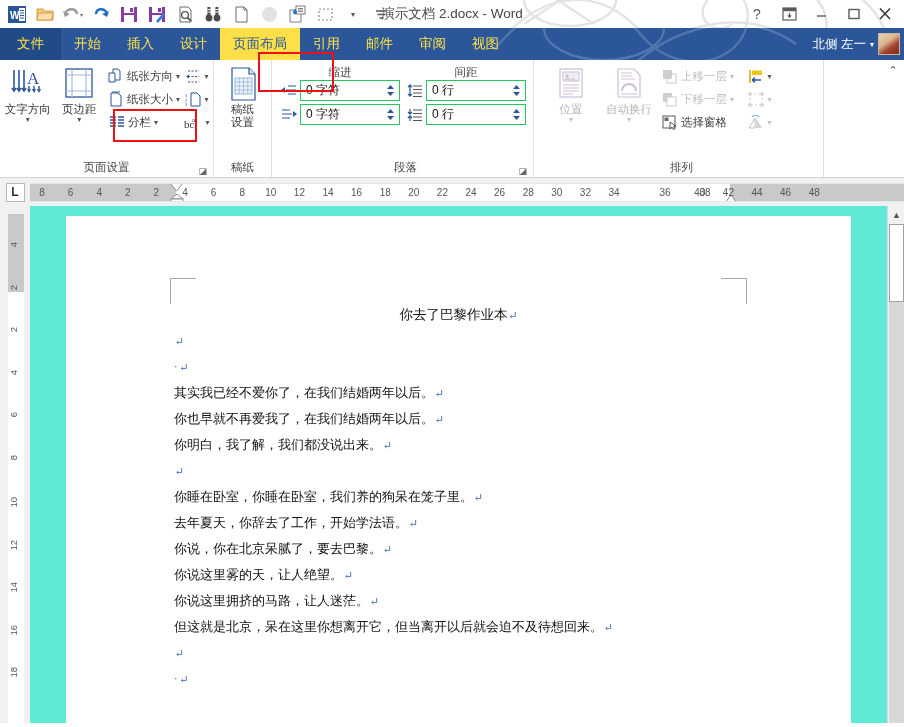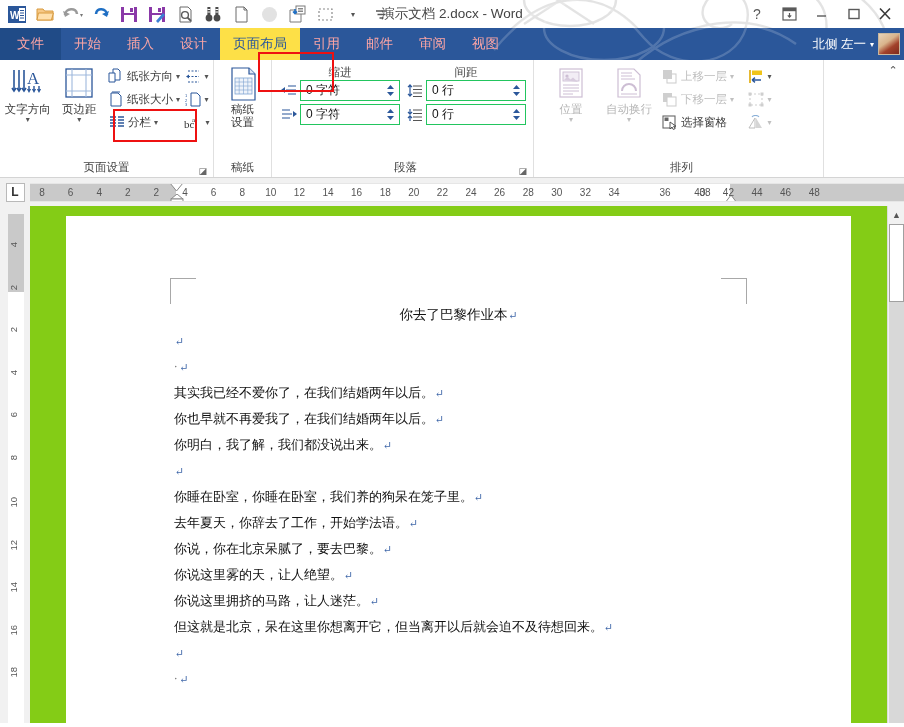--- a/index.html
+++ b/index.html
@@ -63,21 +63,21 @@
     display: flex;
     align-items: stretch;
   }
   #tabstrip-swirl {
     position: absolute; right: 0; top: -60px;
     width: 420px; height: 100px; opacity: .18; pointer-events: none;
   }
   .tab {
     display: flex; align-items: center;
     padding: 0 13px;
-    color: #fca5a5;
+    color: #fde047;
     font-size: 13.5px;
     height: 32px;
     position: relative;
     z-index: 2;
   }
   .tab.file { background: #204b87; font-size: 13.5px; padding: 0 17px; }
   .tab.active {
     background: #fde047;
     color: #2b579a;
   }
@@ -202,21 +202,21 @@
     background: #ffffff;
   }
   .vr-gray { position: absolute; left: 0; right: 0; background: #c9c9c9; }
   .vr-num {
     position: absolute; left: 0; width: 16px; text-align: center;
     writing-mode: vertical-rl; transform: rotate(180deg);
     font-size: 9.5px; color: #555;
   }
 
   #canvas {
-    flex: 1; background: #84cc16; position: relative; overflow: hidden;
+    flex: 1; background: #5eead4; position: relative; overflow: hidden;
     display: flex; justify-content: center;
   }
   #page {
     background: #ffffff;
     width: 785px;
     margin-top: 10px;
     position: relative;
     padding: 86px 0 0 0;
   }
   .corner {

